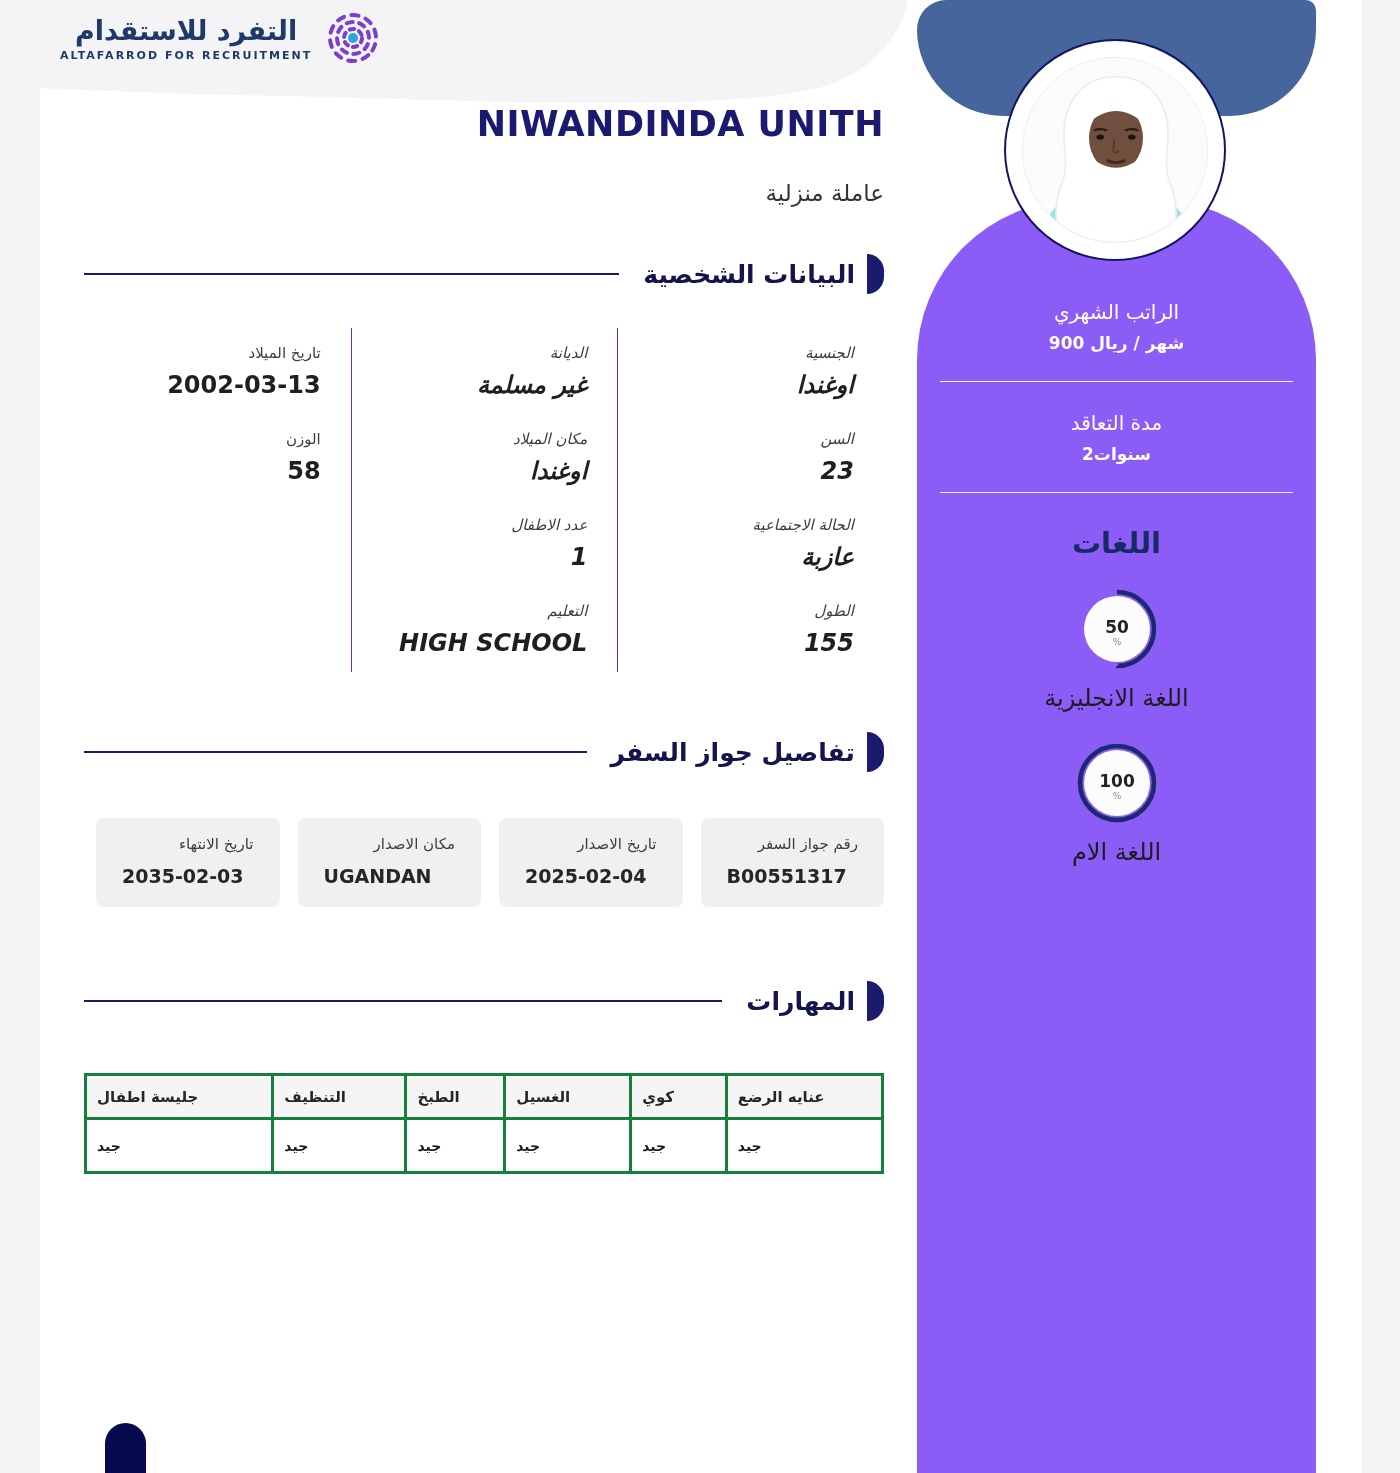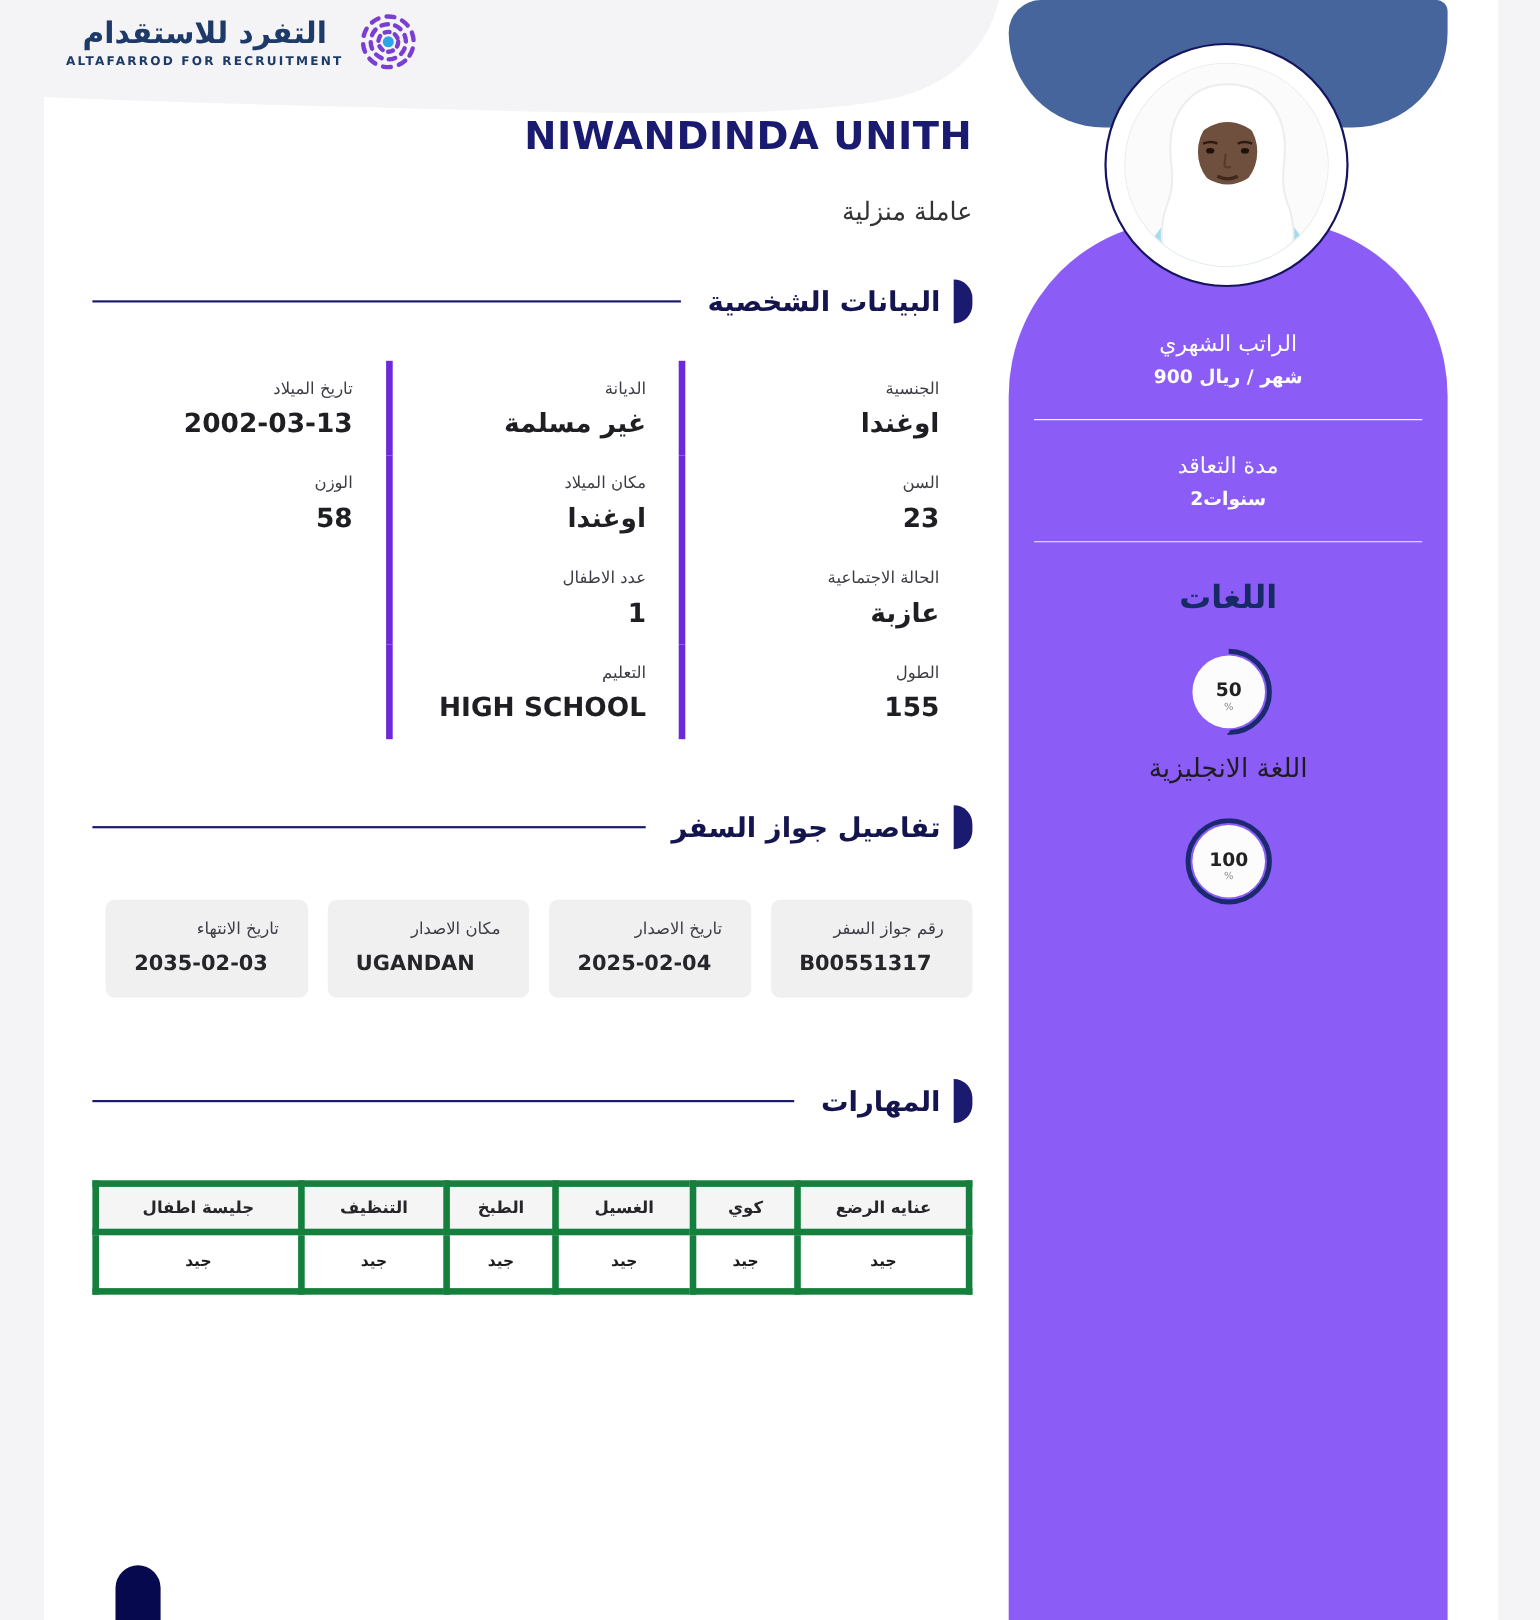--- a/index.html
+++ b/index.html
@@ -28,33 +28,33 @@
 
   .sec-head { direction:rtl; display:flex; align-items:center; }
   .sec-head .disc { width:17px; height:40px; background:#1a1a6e; border-radius:20px 0 0 20px; flex:0 0 auto; }
   .sec-head .disc-rtl { border-radius:0 20px 20px 0; } 
   .sec-head .title { font-size:25px; font-weight:700; color:#14144e; margin:0 12px 0 24px; white-space:nowrap; }
   .sec-head .rule { flex:1; height:2px; background:#1a1a6e; }
 
   .sec1 { margin-top:48px; }
   .pd-grid { direction:rtl; display:grid; grid-template-columns:1fr 1fr 1fr; margin-top:34px; }
   .pd-cell { min-height:86px; padding:16px 30px 8px 10px; }
-  .pd-cell.b { border-left:6px solid #6d28d9; } 
+  .pd-cell.b { border-left:1px solid #6d28d9;font-style:italic; } 
   .pd-label { font-size:15px; color:#3c3c44; text-align:right; }
   .pd-value { margin-top:9px; font-size:24px; font-weight:bold; color:#1f1f23; text-align:right; direction:ltr; }
 
   .sec2 { margin-top:60px; }
   .pp-cards { direction:rtl; display:flex; gap:6px; margin-top:46px; }
   .pp-card { flex:1; background:#f0f0f1; border-radius:8px; padding:17px 26px 20px; min-height:88px;margin-left:12px; }
   .pp-label { font-size:15px; color:#3c3c44; text-align:right; }
   .pp-value { margin-top:12px; font-size:19px; font-weight:700; color:#26262a; text-align:left; direction:ltr; }
 
   .sec3 { margin-top:74px; }
   .skills-table { width:100%; direction:rtl; border-collapse:collapse; margin-top:52px; }
-  .skills-table th, .skills-table td { border:6px solid #15803d; text-align:center; }
+  .skills-table th, .skills-table td { border:3px solid #15803d; text-align:left; }
   .skills-table th { background:#f5f5f6; font-size:15px; font-weight:bold; color:#26262a; height:44px; padding:6px 10px; }
   .skills-table td { font-size:14px; font-weight:bold; color:#1c1c20; height:54px; padding:8px 10px; }
 
   
   .sidebar { position:absolute; left:917px; top:0; width:399px; height:1473px; z-index:4; }
   .side-top { position:absolute; left:0; top:0; width:399px; height:116px; background:#45659c; border-radius:34px 12px 100px 100px; }
   .side-col { position:absolute; left:0; top:200px; width:399px; height:1273px; background:#8b5cf6; border-radius:160px 160px 0 0; }
   .photo-ring { position:absolute; left:87px; top:39px; width:222px; height:222px; border-radius:50%; background:#ffffff; border:2px solid #141460; }
   .photo { position:absolute; left:16px; top:16px; width:186px; height:186px; border-radius:50%; overflow:hidden; border:1px solid #ececec; background:#fbfbfb; }
 
@@ -249,20 +249,21 @@
         <div class="lang-label">اللغة الانجليزية</div>
 
         <div class="ring-wrap ring-wrap2">
           <svg width="84" height="84" viewBox="0 0 84 84">
             <circle cx="42" cy="42" r="37" fill="none" stroke="#1b2a70" stroke-width="4.5" pathLength="100" stroke-dashoffset="25" stroke-dasharray="100 0"></circle>
             <circle cx="42" cy="42" r="33" fill="#fcfcfc"></circle>
             <text x="42" y="46" text-anchor="middle" class="ring-num">100</text>
             <text x="42" y="58" text-anchor="middle" class="ring-pct">%</text>
           </svg>
         </div>
+        <div class="lang-label">اللغة الام</div>
       </div>
     </div>
 
     <div class="photo-ring">
       <div class="photo">
         <svg width="186" height="186" viewBox="0 0 100 100">
           <rect width="100" height="100" fill="#fbfbfb"></rect>
           <path d="M8,100 Q14,74 36,70 L64,70 Q86,74 92,100 Z" fill="#a5dced"></path>
           <path d="M50,10 C31,10 22,25 22,41 C22,52 25,58 20,70 C16,82 18,94 22,100 L78,100 C82,94 84,82 80,70 C75,58 78,52 78,41 C78,25 69,10 50,10 Z" fill="#ffffff" stroke="#ededed" stroke-width="1"></path>
           <ellipse cx="50" cy="43" rx="14.5" ry="18" fill="#6f4f3d"></ellipse>

